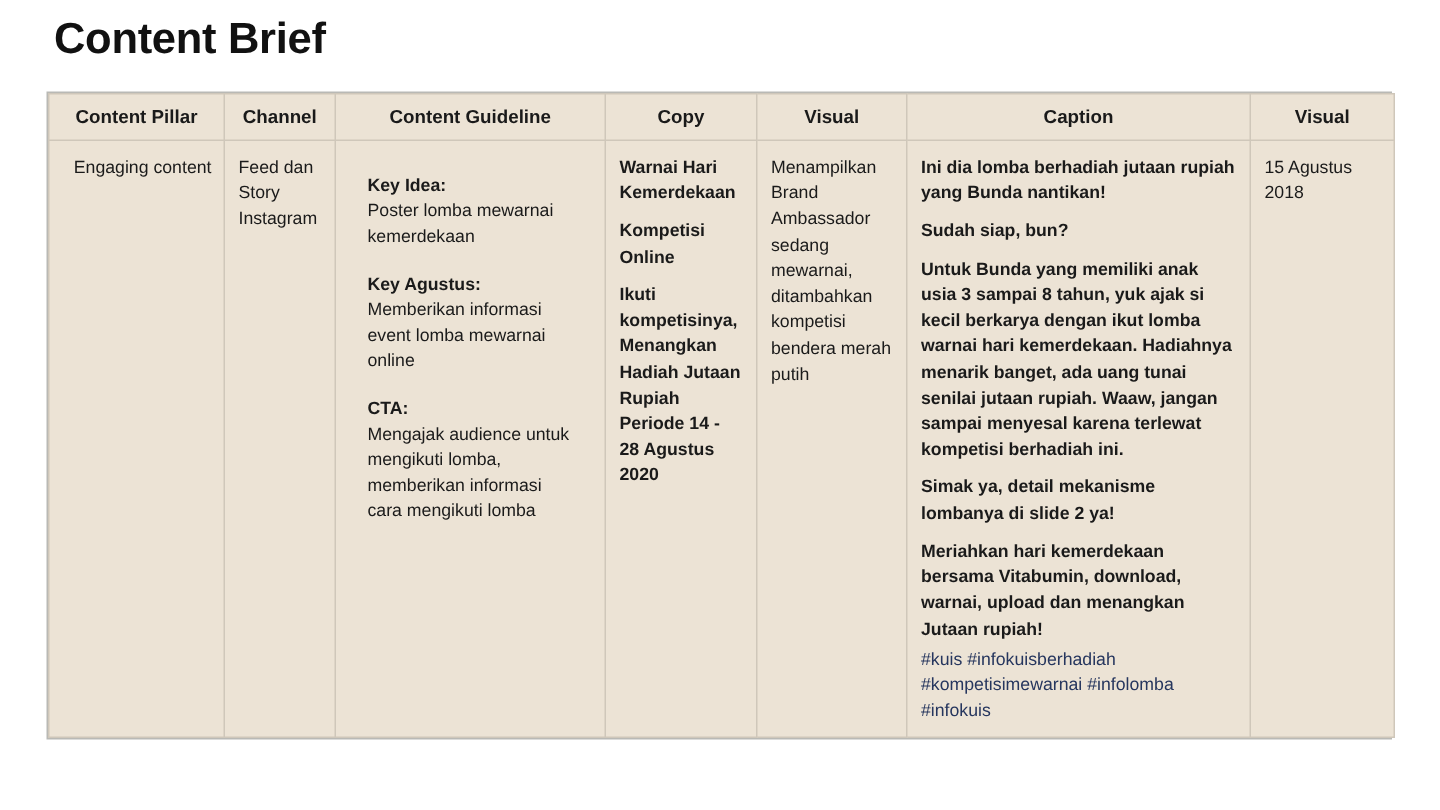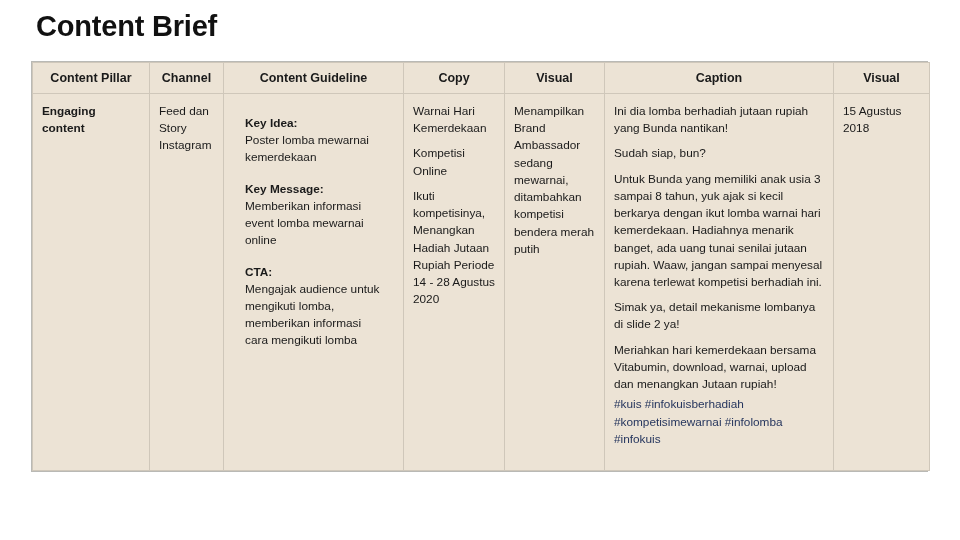--- a/index.html
+++ b/index.html
@@ -67,25 +67,25 @@
   }
   
   .col-pillar    { width: 117px; }
   .col-channel   { width:  74px; }
   .col-guideline { width: 180px; }
   .col-copy      { width: 101px; }
   .col-visual    { width: 100px; }
   .col-caption   { width: 229px; }
   .col-upload    { width:  96px; }
 
-  .cell-pillar { text-align: left; padding-top: 9px; font-weight: bold; }
+  .cell-pillar { text-align: right; padding-top: 9px; }
   .guideline-block { margin: 12px; }
   .guideline-block + .guideline-block { margin-top: 14px; }
   .gl-label { font-weight: bold; }
-  .para { margin: 0; }
+  .para { margin: 0; font-weight: bold; }
   .para + .para { margin-top: 8px; }
   .hashtags { color: #26365e; margin-top: 3px; }
   .hashtags span { display: block; }
   .row-body td { height: 377px; }
 </style>
 </head>
 <body>
 
 <div class="slide">
 
@@ -119,21 +119,21 @@
           <td class="cell-pillar">Engaging content</td>
 
           <td>Feed dan Story Instagram</td>
 
           <td>
             <p class="guideline-block">
               <span class="gl-label">Key Idea:</span><br>
               <span>Poster lomba mewarnai kemerdekaan</span>
             </p>
             <p class="guideline-block">
-              <span class="gl-label">Key Message:</span><br>
+              <span class="gl-label">Key Agustus:</span><br>
               <span>Memberikan informasi event lomba mewarnai online</span>
             </p>
             <p class="guideline-block">
               <span class="gl-label">CTA:</span><br>
               <span>Mengajak audience untuk mengikuti lomba, memberikan informasi cara mengikuti lomba</span>
             </p>
           </td>
 
           <td>
             <p class="para">Warnai Hari Kemerdekaan</p>

